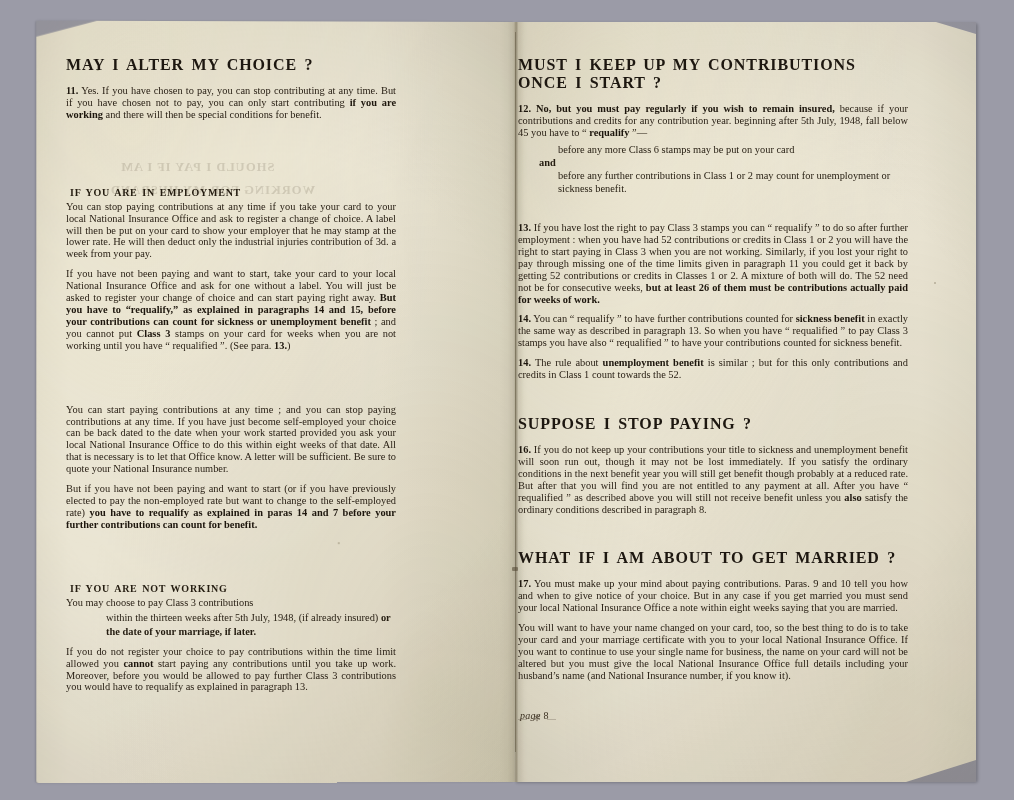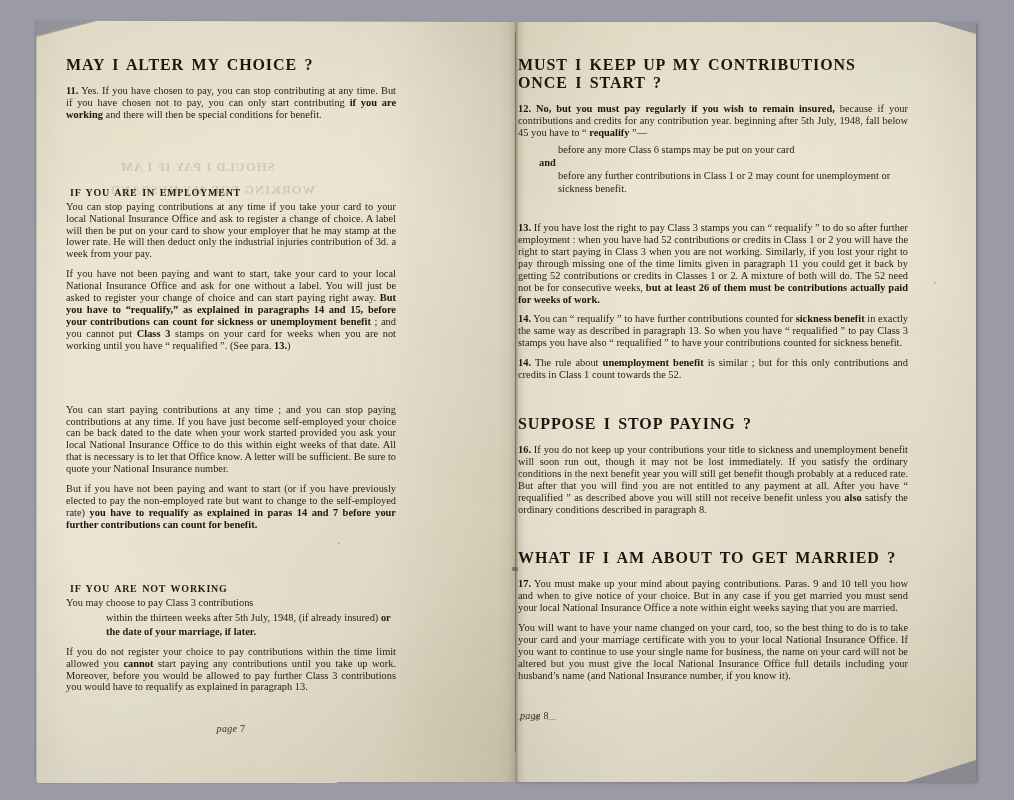--- a/index.html
+++ b/index.html
@@ -282,26 +282,20 @@
     <p class="para">But if you have not been paying and want to start (or if you have previously elected to pay the non-employed rate but want to change to the self-employed rate) <b>you have to requalify as explained in paras 14 and 7 before your further contributions can count for benefit.</b></p>
 
     <div class="gap-lg"></div>
 
     <h3 class="subhead">IF YOU ARE NOT WORKING</h3>
     <p class="para" style="margin-bottom:3px;">You may choose to pay Class 3 contributions</p>
     <p class="indent indent-tight">within the thirteen weeks after 5th July, 1948, (if already insured) <b>or</b></p>
     <p class="indent" style="margin-bottom:7px;font-weight:bold;">the date of your marriage, if later.</p>
     <p class="para">If you do not register your choice to pay contributions within the time limit allowed you <b>cannot</b> start paying any contributions until you take up work.  Moreover, before you would be allowed to pay further Class 3 contributions you would have to requalify as explained in paragraph 13.</p>
 
-    <div style="position:relative;height:40px;">
-      <div class="folio folio-left" style="top:22px;">
-        <span>page</span>
-        <span class="n">7</span>
-      </div>
-    </div>
   </div>
 
   <div class="col right-col">
 
     <h2 class="section">MUST I KEEP UP MY CONTRIBUTIONS ONCE I START ?</h2>
     <p class="para" style="margin-bottom:5px;"><b>12.</b> <b>No, but you must pay regularly if you wish to remain insured,</b> because if your contributions and credits for any contribution year. beginning after 5th July, 1948, fall below 45 you have to “ <b>requalify</b> ”—</p>
     <p class="indent">before any more Class 6 stamps may be put on your card</p>
     <p class="andword"><b>and</b></p>
     <p class="indent">before any further contributions in  Class 1 or 2 may count for unemployment or sickness benefit.</p>
 

